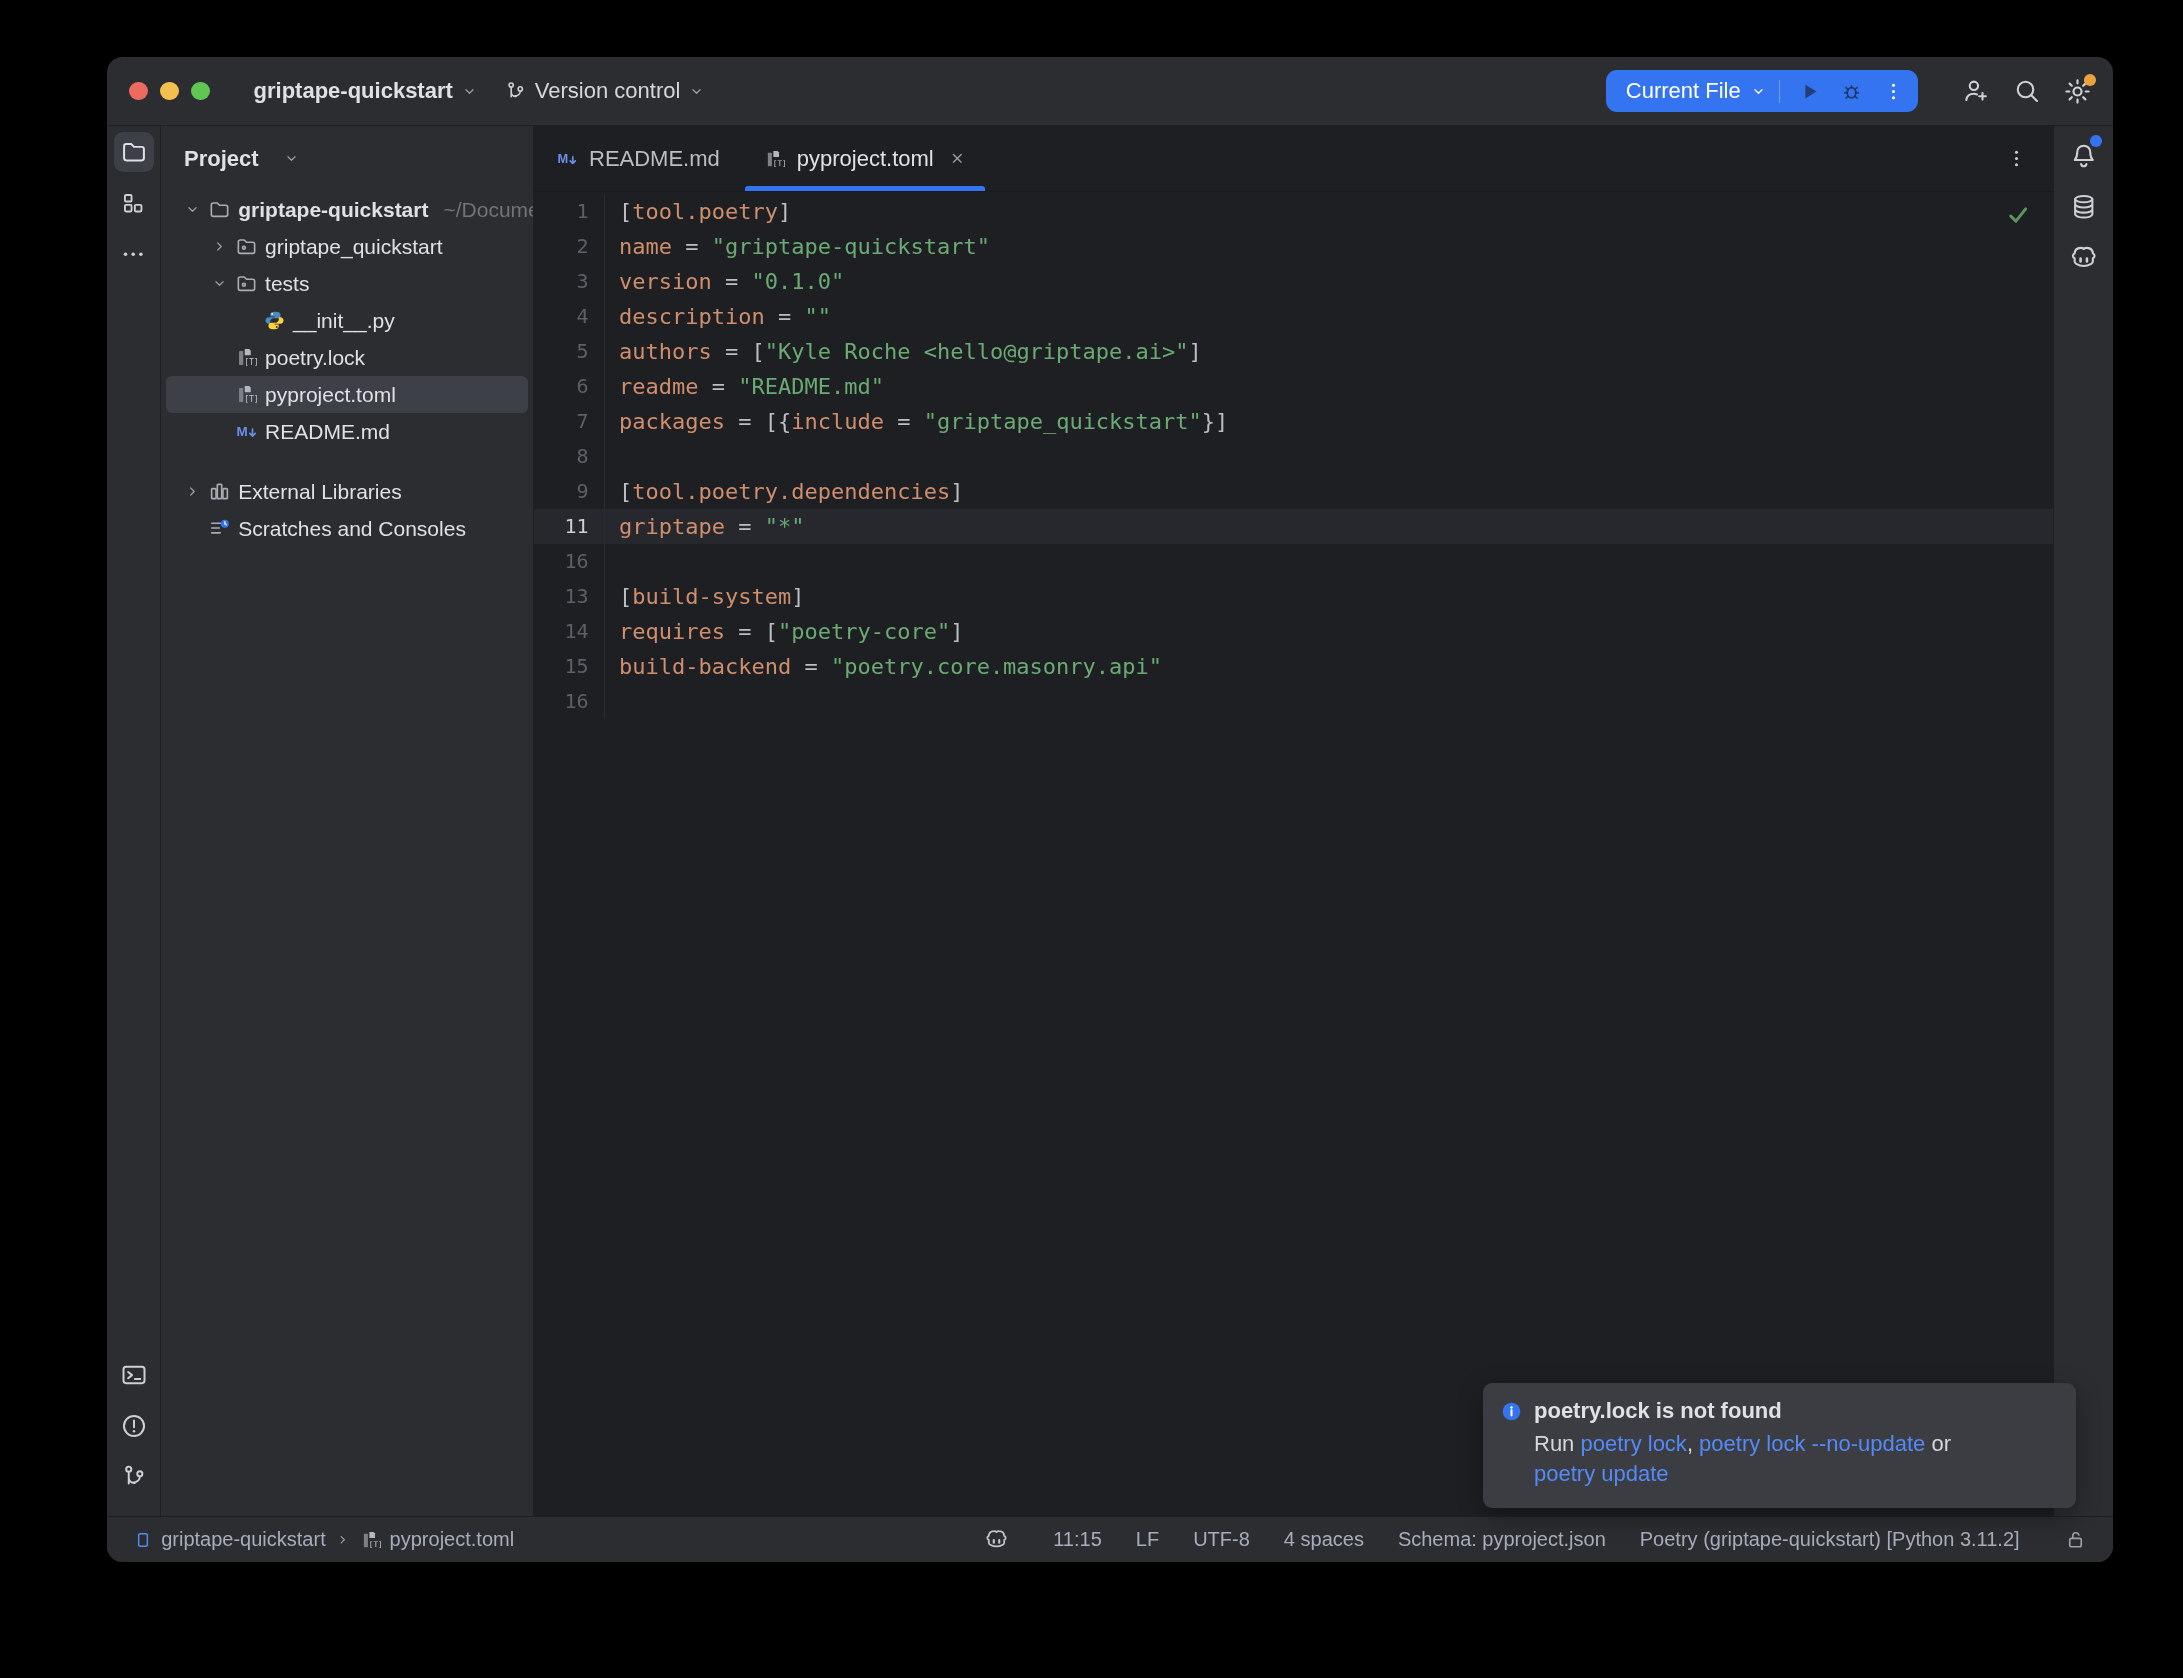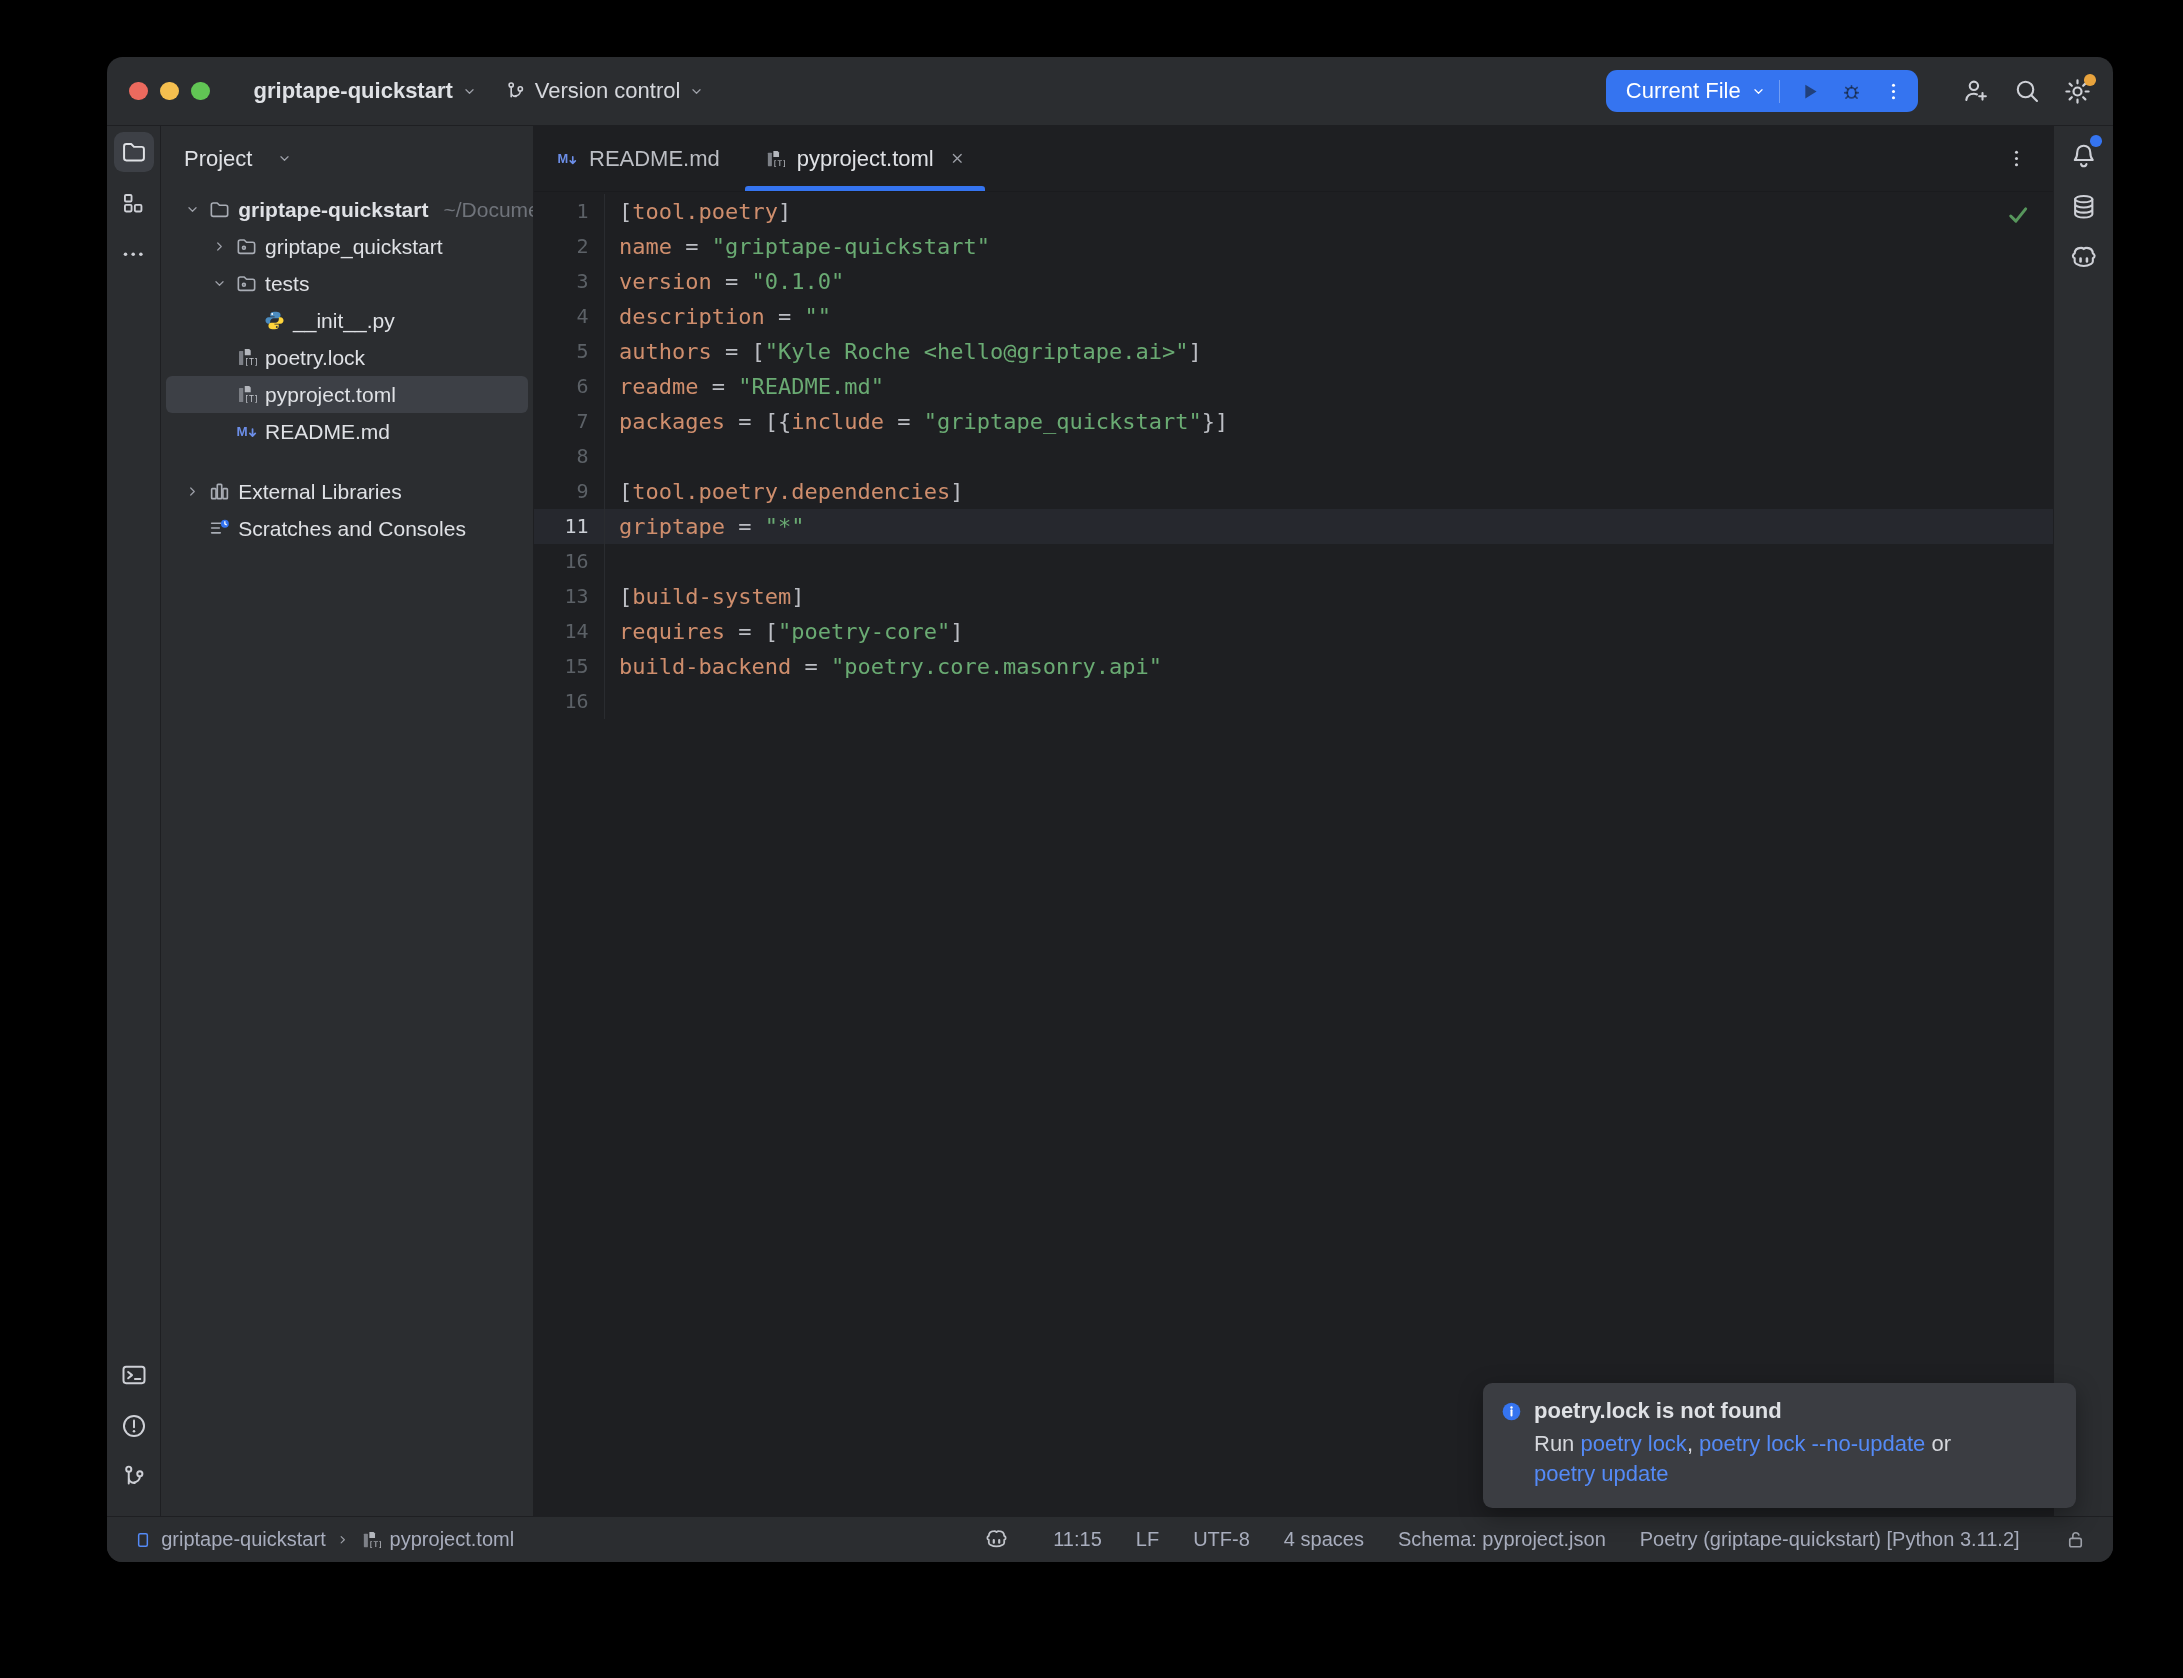--- a/index.html
+++ b/index.html
@@ -34,21 +34,21 @@
          padding-top:6.2px;background:var(--panel_bg,#2B2D30);}
   .strip-left{border-right:0.8px solid #1e1f22;}
   .strip-right{width:59px;flex:0 0 59px;border-left:0.8px solid #1e1f22;padding-top:9.3px;gap:0;}
   .strip-btn{width:40px;height:40px;border-radius:9.3px;display:flex;align-items:center;justify-content:center;
              color:#ced0d6;margin-bottom:11px;position:relative;}
   .strip-btn.active{background:#3d4046;}
   .strip-bottom{margin-top:auto;padding-bottom:7.8px;display:flex;flex-direction:column;align-items:center;}
   
   .project-panel{width:372px;flex:0 0 372px;background:var(--panel_bg,#2B2D30);border-right:0.8px solid #1e1f22;
                  overflow:hidden;color:#dfe1e5;}
-  .pp-header{height:65px;display:flex;align-items:center;gap:24px;padding-left:23px;font-size:22px;font-weight:400;}
+  .pp-header{height:65px;display:flex;align-items:center;gap:24px;padding-left:23px;font-size:22px;font-weight:700;}
   .tree{font-size:21px;white-space:nowrap;}
   .trow{height:37px;display:flex;align-items:center;border-radius:6.2px;margin:0 5.4px;}
   .trow.sel{background:#3d4046;}
   .tr-chev{width:26px;flex:0 0 26px;display:flex;align-items:center;justify-content:center;color:#9da0a8;}
   .tr-icon{width:28px;flex:0 0 28px;display:flex;align-items:center;justify-content:center;margin-right:4.7px;}
   .tr-suffix{color:#6f737a;margin-left:15px;}
   
   .editor-col{flex:1;display:flex;flex-direction:column;background:var(--editor_bg,#1E1F22);min-width:0;}
   .tabbar{height:65px;flex:0 0 65px;display:flex;align-items:stretch;border-bottom:0.8px solid #1a1b1e;}
   .tab{display:flex;align-items:center;gap:11px;padding:0 22px;font-size:22px;color:#bcbec4;position:relative;}

